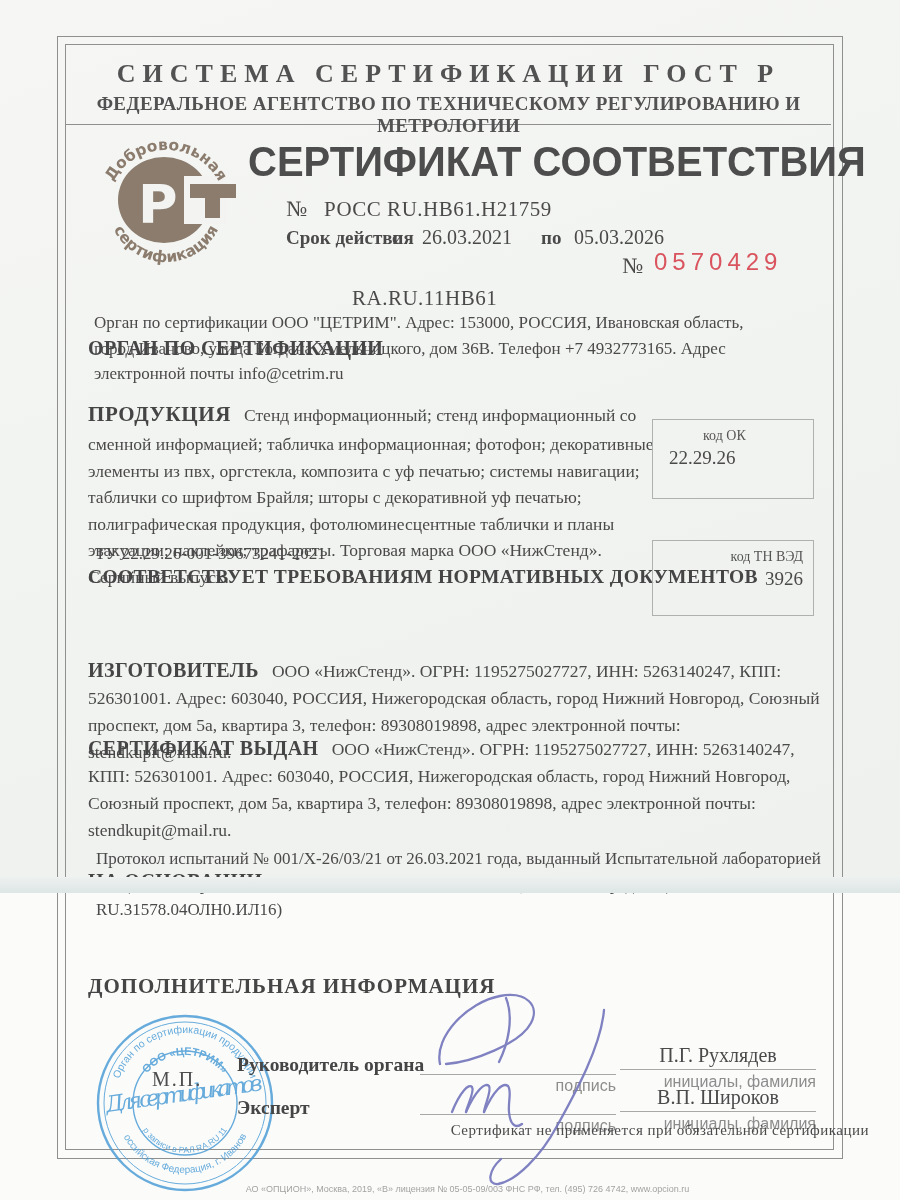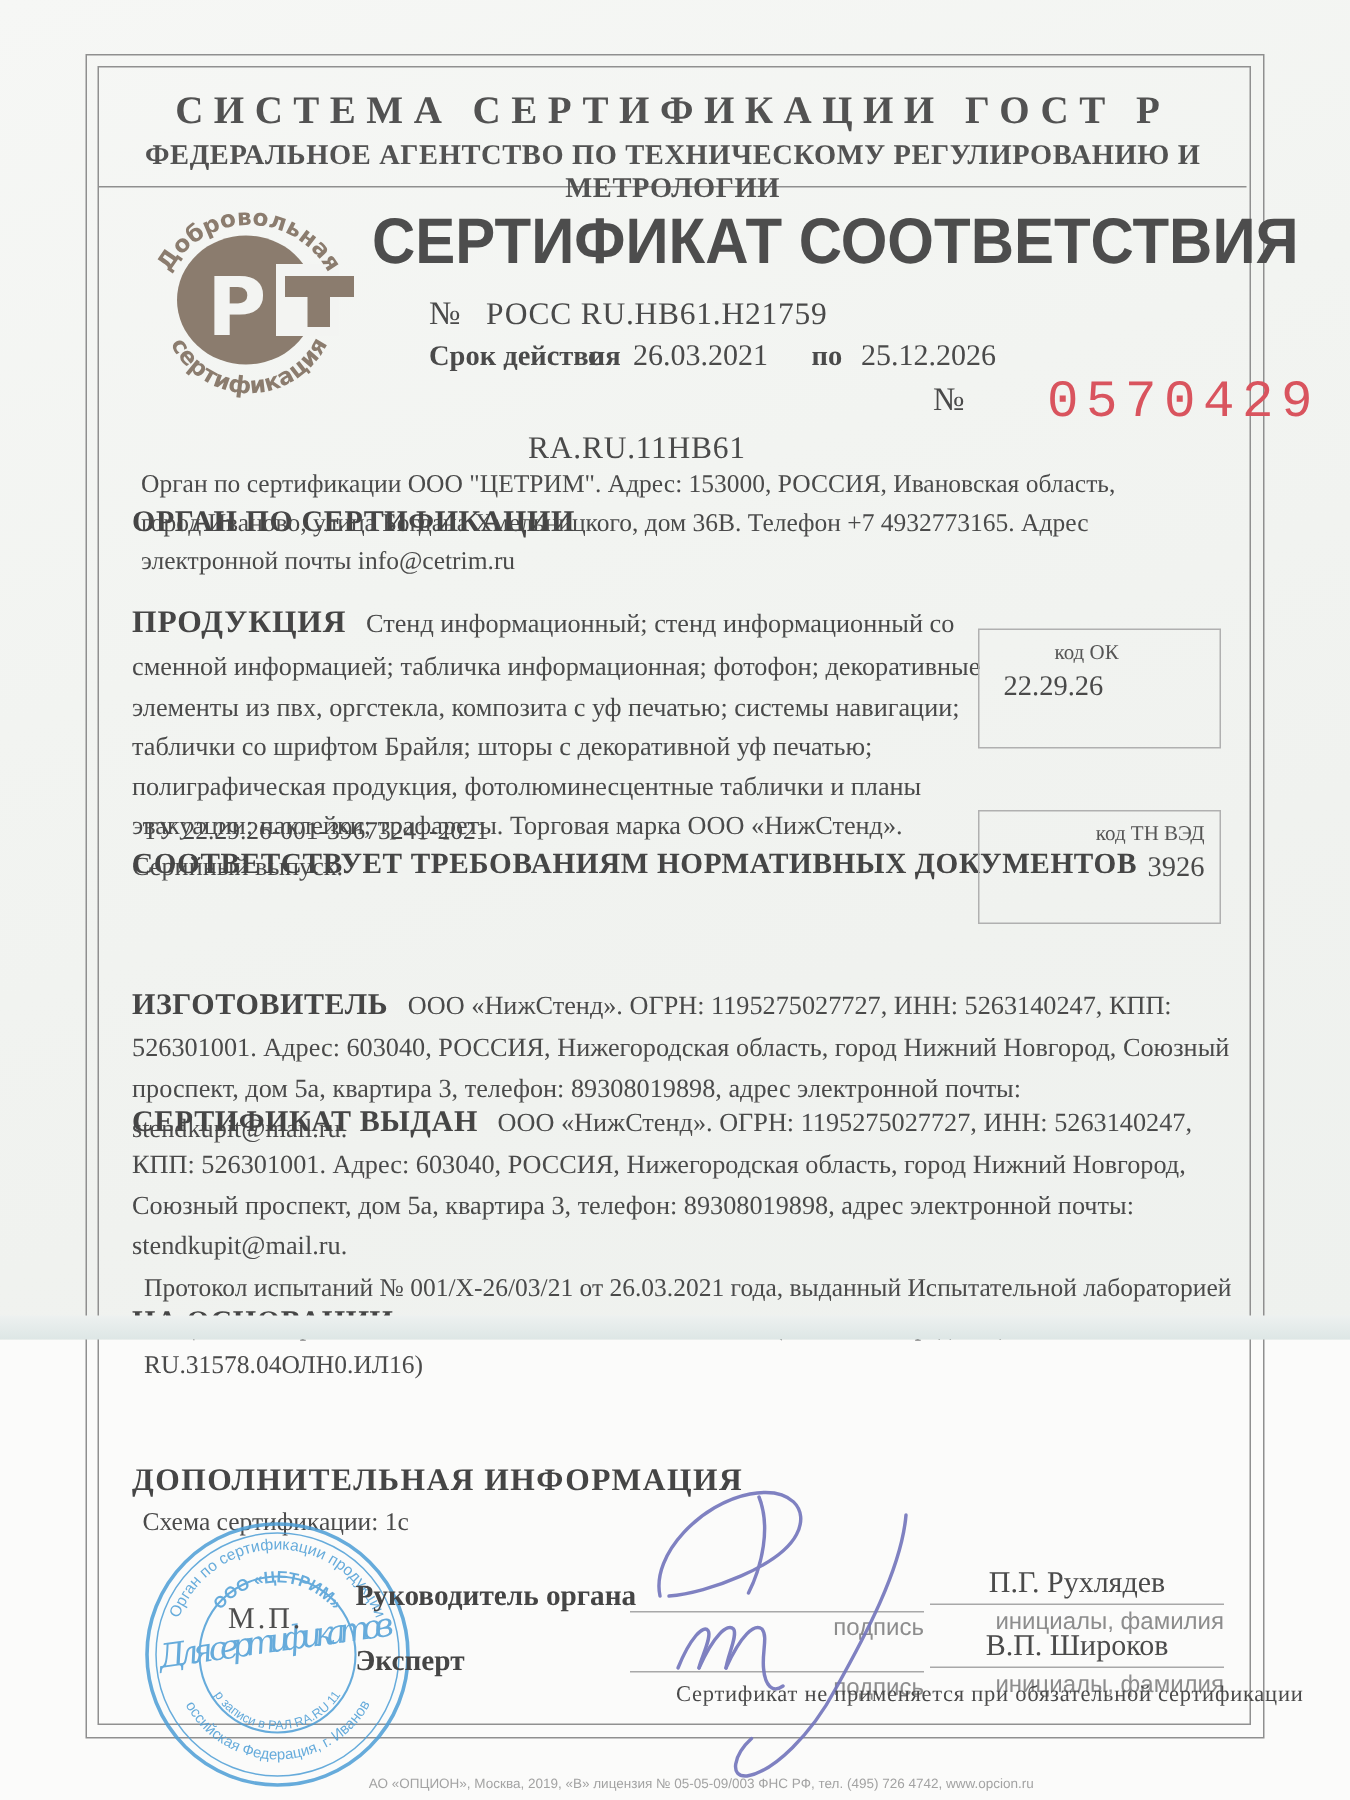--- a/index.html
+++ b/index.html
@@ -17,21 +17,21 @@
         border-bottom:1.5px solid #8f8f8f;text-align:center;}
   .hdr-line1{margin-top:14px;font-size:26px;font-weight:bold;letter-spacing:7px;color:#525252;}
   .hdr-line2{margin-top:4px;font-size:19px;font-weight:bold;letter-spacing:.4px;color:#525252;}
   .abs{position:absolute;}
   .title{left:248px;top:137px;font-family:"Liberation Sans",sans-serif;font-weight:bold;
         font-size:43px;color:#4d4d4d;transform:scaleX(.93);transform-origin:left;white-space:nowrap;}
   .no-sign{font-size:22px;color:#4a4a4a;}
   .cert-no{font-size:21px;color:#4a4a4a;letter-spacing:.5px;}
   .validity-label{font-weight:bold;font-size:19px;color:#4a4a4a;}
   .date{font-size:20px;color:#4a4a4a;}
-  .serial{font-family:Liberation Mono, monospace;font-size:35px;letter-spacing:5px;color:#d9545e;margin-left:44px;}
+  .serial{font-family:Liberation Sans, sans-serif;font-size:24px;letter-spacing:5px;color:#d9545e;}
   .sec-label{font-weight:bold;font-size:20px;color:#454545;letter-spacing:.4px;margin-top:48px;}
   .sec-label-lg{font-weight:bold;font-size:21px;color:#454545;letter-spacing:.6px;}
   .body-text{font-size:17px;line-height:1.5;color:#4a4a4a;}
   .para{margin:0;font-size:17.5px;line-height:1.52;color:#4a4a4a;}
   .para .sec-label{font-size:20px;}
   .code-box{border:1px solid #b0b0b0;padding:8px 10px;background:transparent;}
   .code-box .cb-label{font-size:14px;color:#555;margin-left:40px;}
   .code-box .cb-value{font-size:19px;color:#4a4a4a;margin-top:3px;padding-left:6px;}
   .sig-label{font-weight:bold;font-size:19.5px;color:#454545;}
   .sig-line{border-bottom:1.3px solid #a8a8a8;}
@@ -76,21 +76,21 @@
 
   <div class="abs title">СЕРТИФИКАТ СООТВЕТСТВИЯ</div>
 
   <span class="abs no-sign" style="left:286px;top:196px;">№</span>
   <span class="abs cert-no" style="left:324px;top:197px;">РОСС RU.HB61.H21759</span>
 
   <span class="abs validity-label" style="left:286px;top:227px;">Срок действия</span>
   <span class="abs validity-label" style="left:392px;top:227px;">с</span>
   <span class="abs date" style="left:422px;top:226px;">26.03.2021</span>
   <span class="abs validity-label" style="left:541px;top:227px;">по</span>
-  <span class="abs date" style="left:574px;top:226px;">25.12.2026</span>
+  <span class="abs date" style="left:574px;top:226px;">05.03.2026</span>
 
   <span class="abs no-sign" style="left:622px;top:253px;">№</span>
   <span class="abs serial" style="left:654px;top:248px;">0570429</span>
 
   <span class="abs sec-label" style="left:88px;top:289px;">ОРГАН ПО СЕРТИФИКАЦИИ</span>
   <span class="abs cert-no" style="left:352px;top:286px;">RA.RU.11HB61</span>
   <div class="abs body-text" style="left:94px;top:310px;width:692px;">Орган по сертификации ООО "ЦЕТРИМ". Адрес: 153000, РОССИЯ, Ивановская область, город Иваново, улица Богдана Хмельницкого, дом 36В. Телефон +7 4932773165. Адрес электронной почты info@cetrim.ru</div>
 
   <p class="abs para" style="left:88px;top:399px;width:586px;">
     <span class="sec-label-lg">ПРОДУКЦИЯ</span>&nbsp;&nbsp;
@@ -117,21 +117,20 @@
 
   <p class="abs para" style="left:88px;top:733px;width:737px;">
     <span class="sec-label">СЕРТИФИКАТ ВЫДАН</span>&nbsp;&nbsp;
     <span>ООО «НижСтенд». ОГРН: 1195275027727, ИНН: 5263140247, КПП: 526301001. Адрес: 603040, РОССИЯ, Нижегородская область, город Нижний Новгород, Союзный проспект, дом 5а, квартира 3, телефон: 89308019898, адрес электронной почты: stendkupit@mail.ru.</span>
   </p>
 
   <span class="abs sec-label" style="left:88px;top:822px;">НА ОСНОВАНИИ</span>
   <div class="abs body-text" style="left:96px;top:846px;width:726px;">Протокол испытаний № 001/X-26/03/21 от 26.03.2021 года, выданный Испытательной лабораторией Общества с ограниченной ответственностью "МЕЛИСС" (аттестат аккредитации РОСС RU.31578.04ОЛН0.ИЛ16)</div>
 
   <span class="abs sec-label-lg" style="left:88px;top:974px;letter-spacing:1px;">ДОПОЛНИТЕЛЬНАЯ ИНФОРМАЦИЯ</span>
-  <div class="abs body-text" style="left:95px;top:1002px;">Схема сертификации: 1с</div>
 
   <svg class="abs" style="left:83px;top:1001px;opacity:.85;" width="204" height="204" viewBox="0 0 204 204">
     <defs>
       <path id="stTopOuter" d="M 32 102 A 70 70 0 0 1 172 102"></path>
       <path id="stTopInner" d="M 54 102 A 48 48 0 0 1 150 102"></path>
       <path id="stBotInner" d="M 58.7 127 A 50 50 0 0 0 145.3 127"></path>
       <path id="stBotOuter" d="M 41.4 137 A 70 70 0 0 0 162.6 137"></path>
     </defs>
     <g stroke="#4d9ed6" fill="none">
       <circle cx="102" cy="102" r="87" stroke-width="2.4"></circle>

